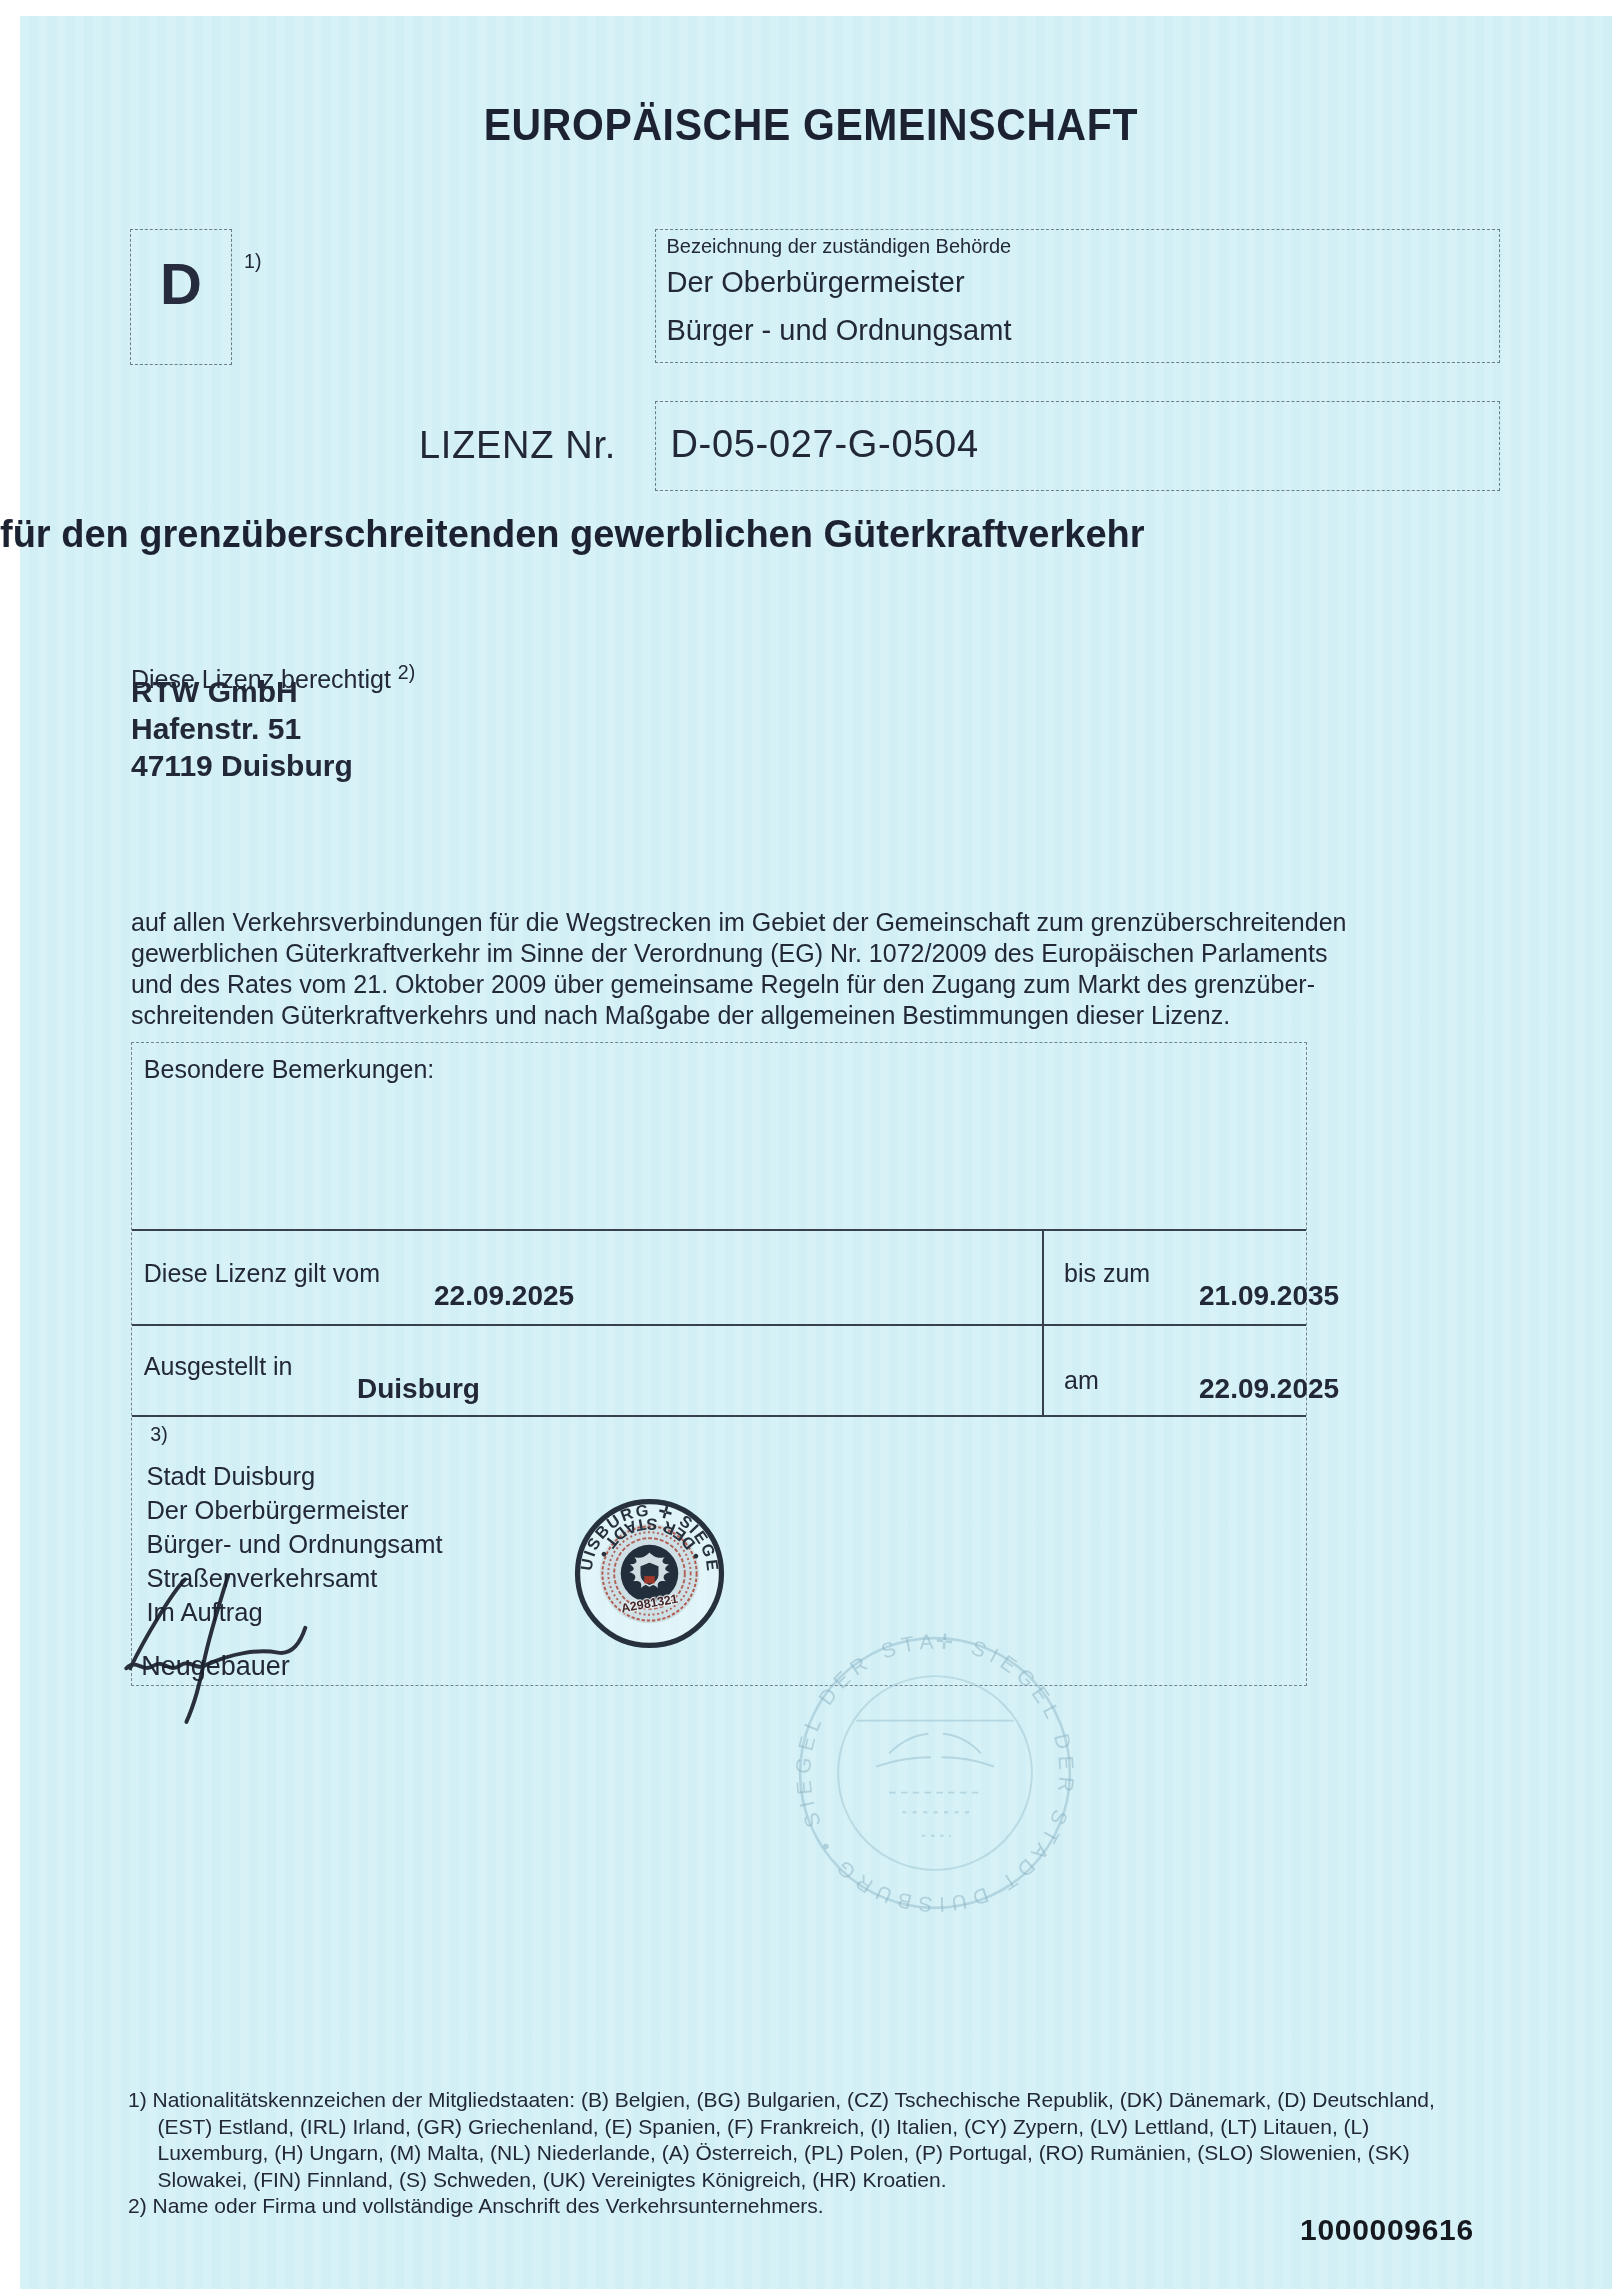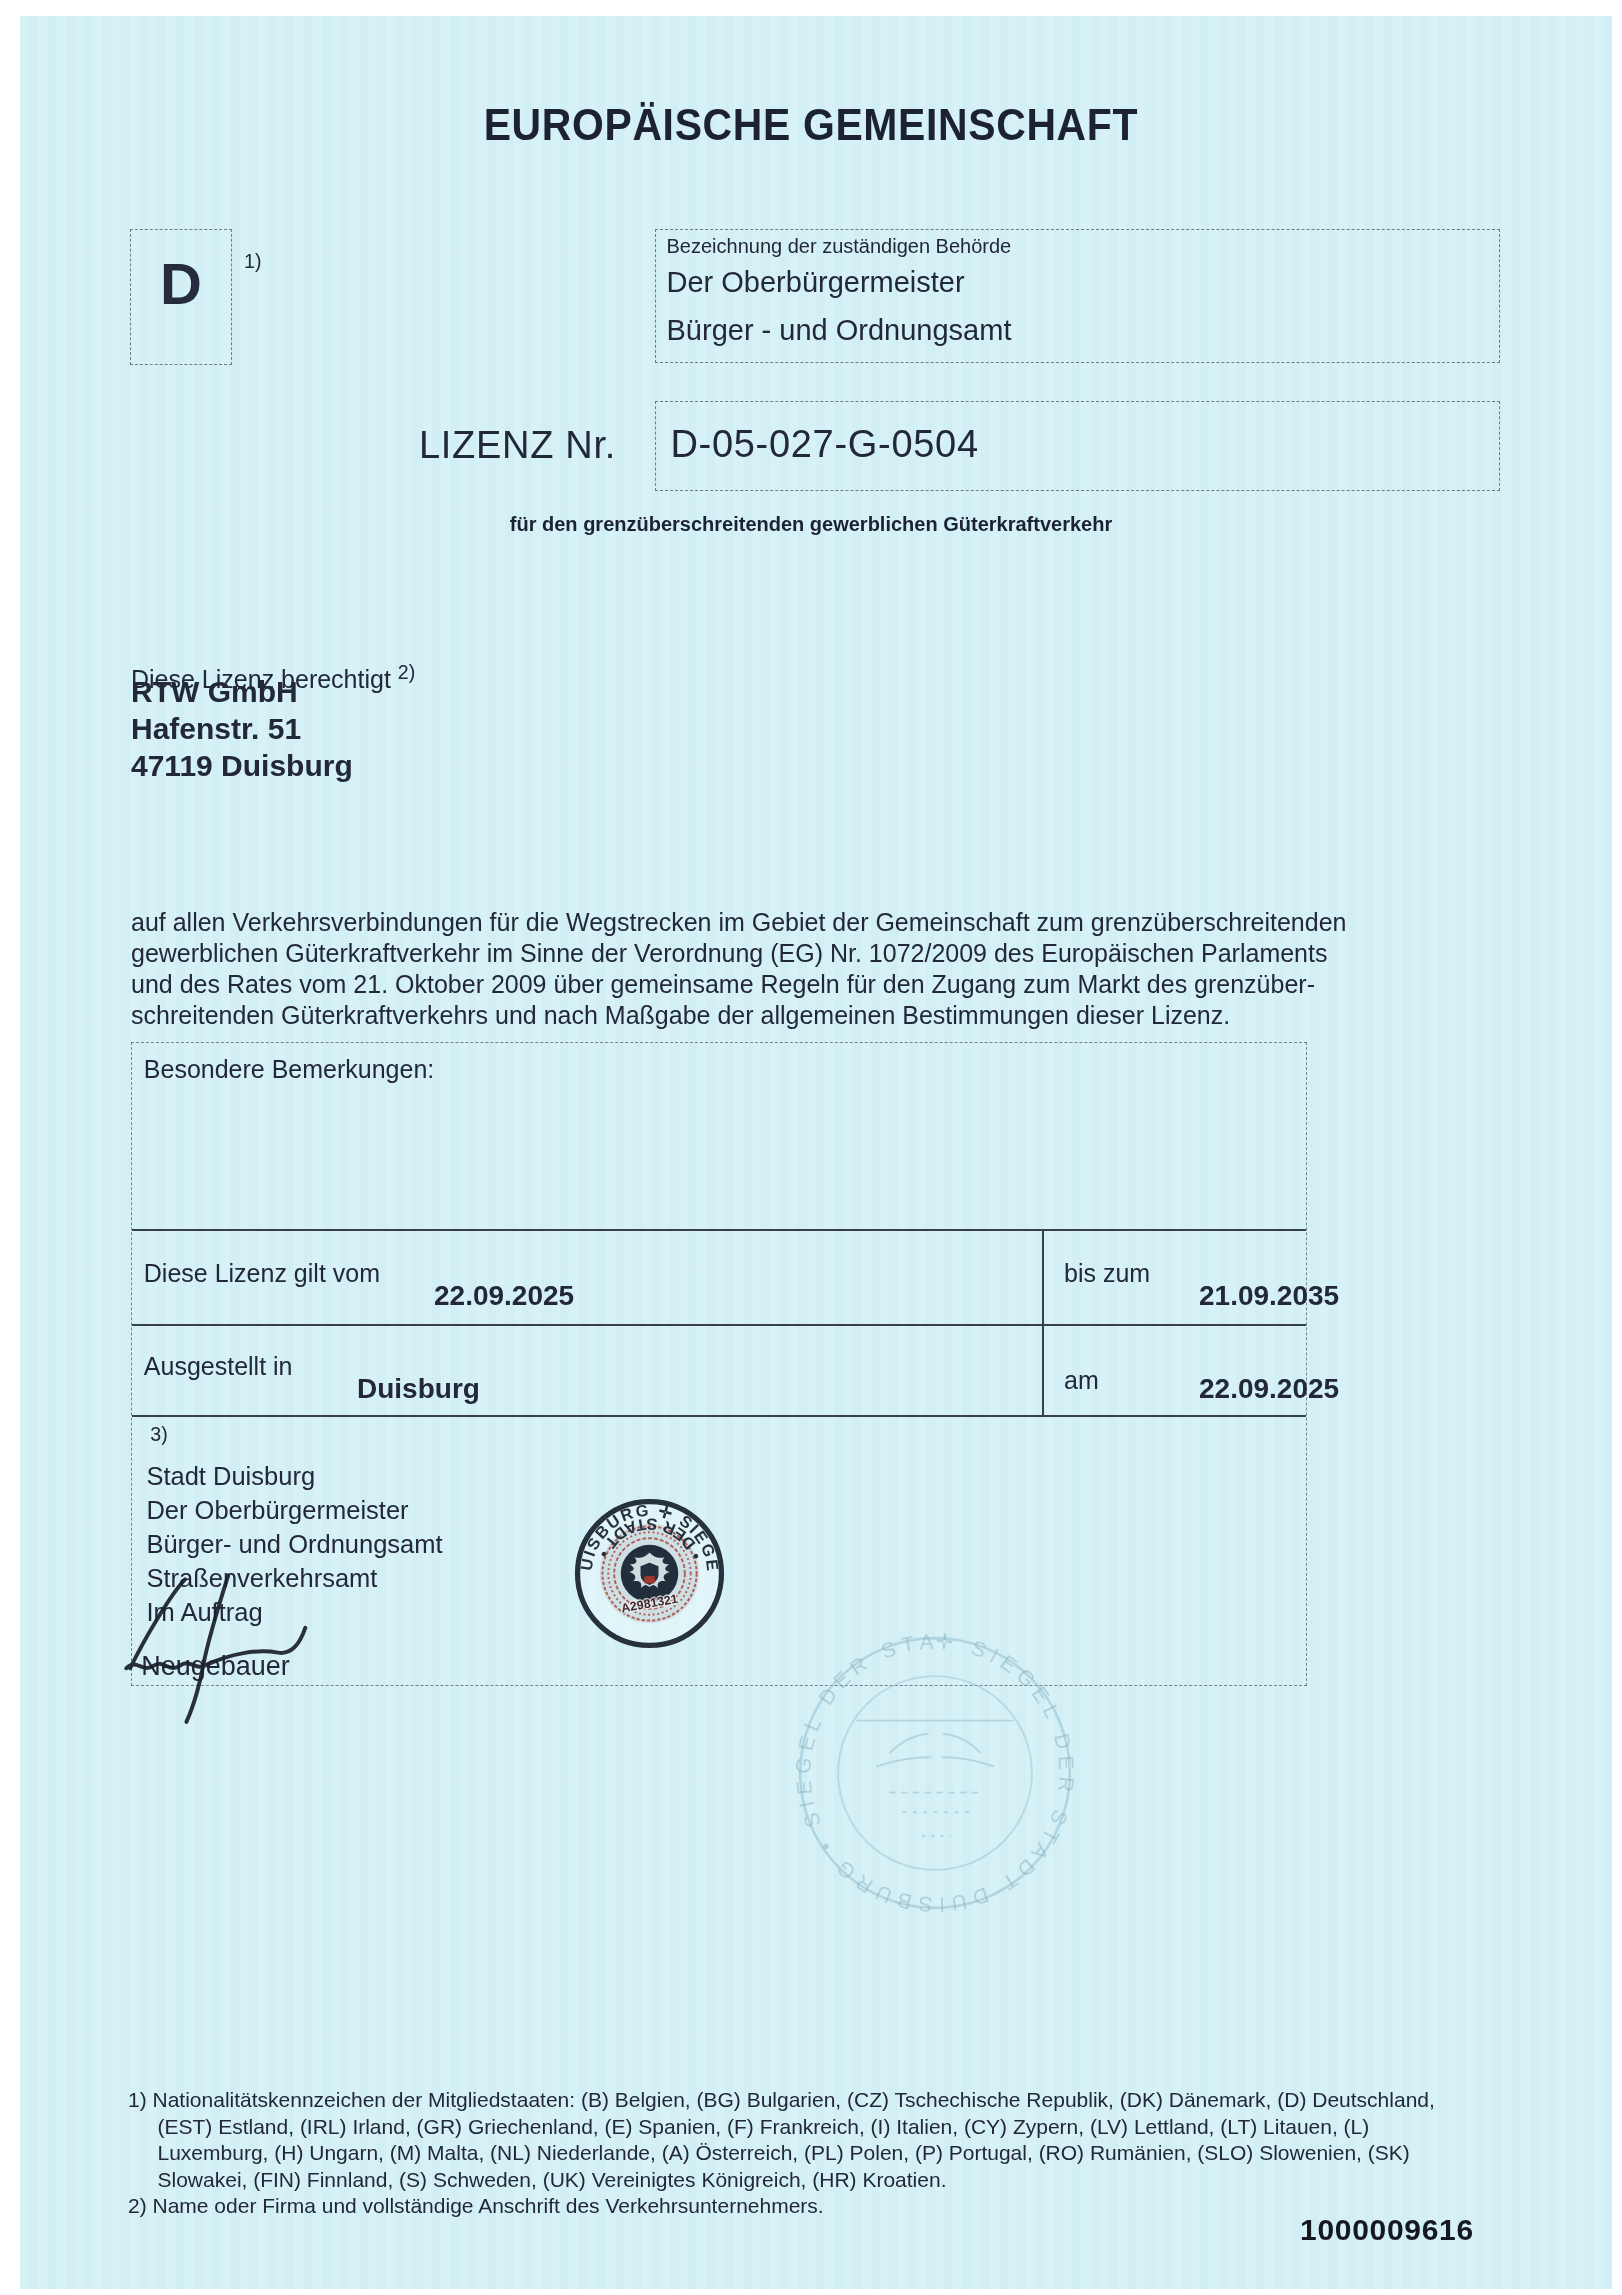--- a/index.html
+++ b/index.html
@@ -11,21 +11,21 @@
   .abs{position:absolute;white-space:nowrap;}
   .title{width:100%;text-align:center;font-size:44px;font-weight:bold;letter-spacing:0.7px;color:#1d2233;}
   .title span{display:inline-block;transform:scaleX(.93);}
   .dashedbox{position:absolute;border:1.3px dashed rgba(75,86,99,.75);}
   .dbox-letter{font-size:58px;font-weight:bold;color:#262c3e;}
   .supref{font-size:19.6px;color:#232838;}
   .auth-label{font-size:20px;}
   .auth-line{font-size:29px;}
   .liz-label{font-size:38px;letter-spacing:0.7px;}
   .liz-number{font-size:38px;letter-spacing:0.7px;}
-  .subtitle{width:100%;text-align:center;font-size:20px;font-weight:bold;color:#1d2233;}
+  .subtitle{width:100%;text-align:left;font-size:38px;font-weight:bold;color:#1d2233;}
   .body38{font-size:25px;margin-top:42px;}
   .addr{font-size:30px;font-weight:bold;line-height:37px;}
   .paragraph-line{font-size:25px;}
   .bigbox{position:absolute;left:131px;top:1042px;width:1176px;height:644px;
           border:1.3px dashed rgba(75,86,99,.7);box-sizing:border-box;}
   .hline{position:absolute;left:0;width:100%;height:2px;background:#39404d;}
   .vline{position:absolute;width:2px;background:#39404d;}
   .label38{font-size:25px;}
   .value43{font-size:28px;font-weight:bold;margin-top:24px;}
   .issuer-line{font-size:25.5px;}

